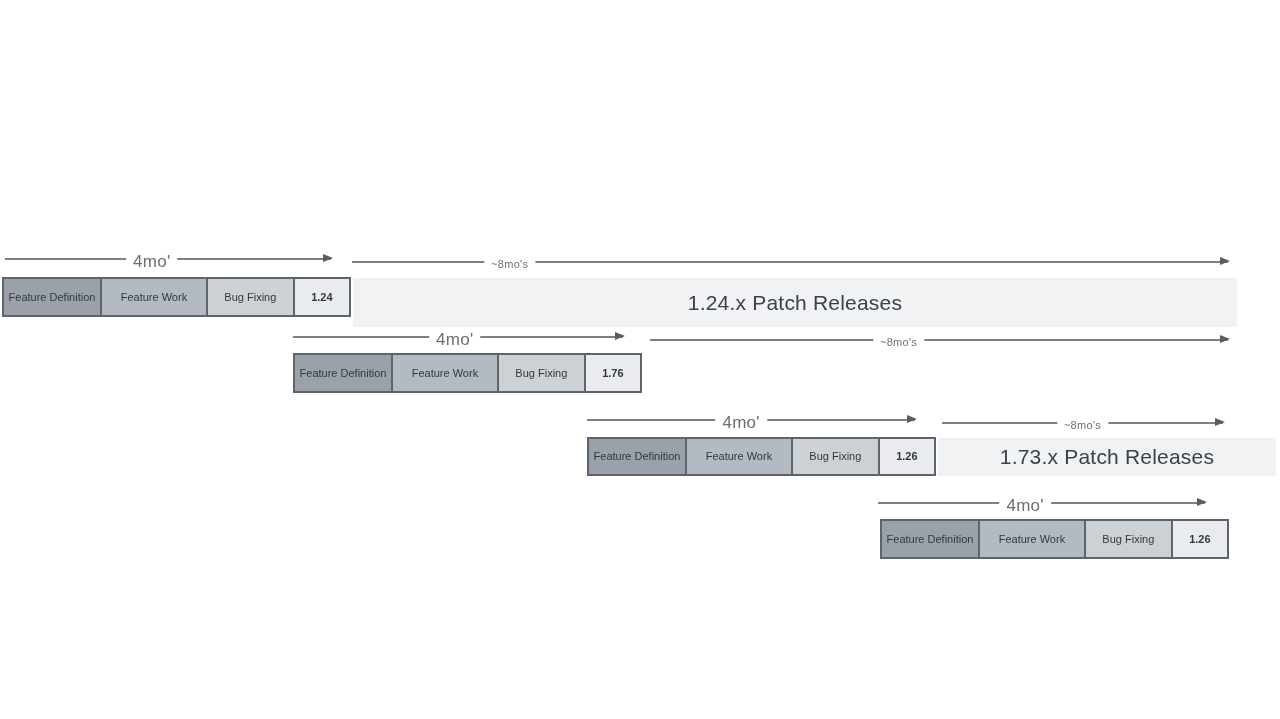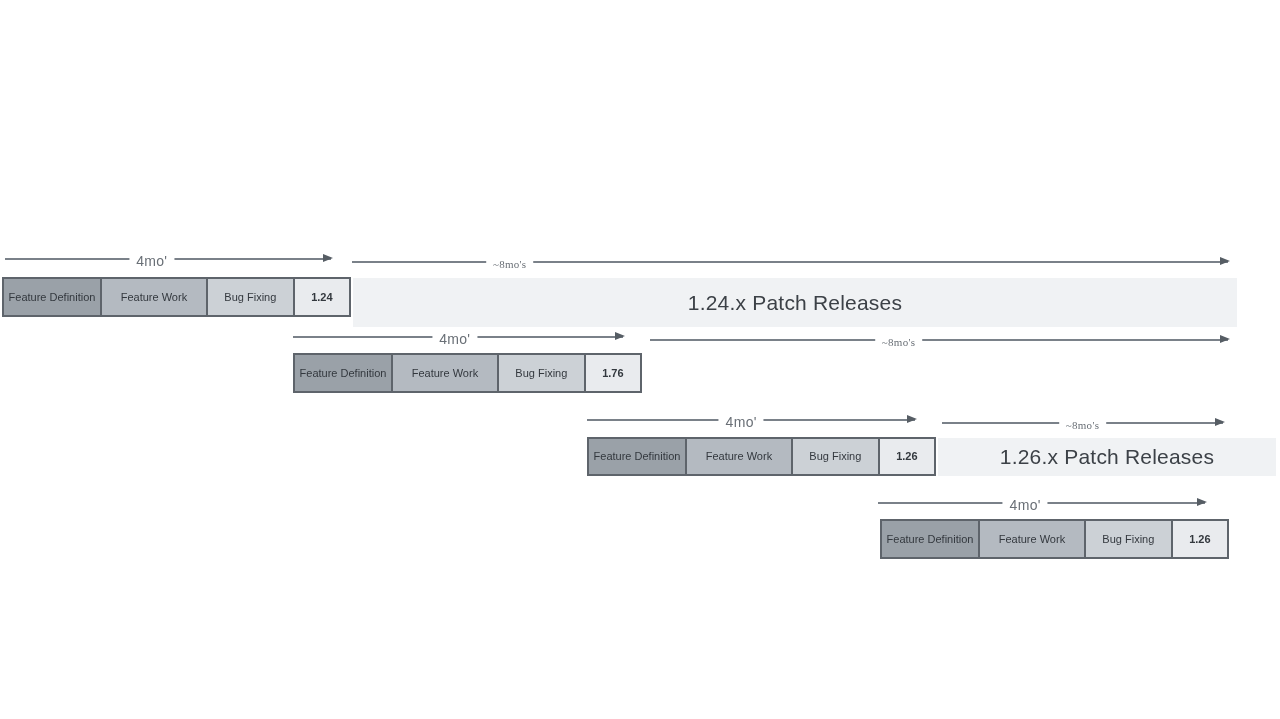--- a/index.html
+++ b/index.html
@@ -11,23 +11,23 @@
   
   .arrow { position:absolute; height:0; border-top:2px solid var(--c-arrow, #7a8189); }
   .ahead {
     position:absolute; right:-2px; top:-6px; width:0; height:0;
     border-left:10px solid var(--c-arrow-head, #565d64);
     border-top:4.5px solid transparent; border-bottom:4.5px solid transparent;
   }
   .alabel {
     position:absolute; top:0; transform:translate(-50%,-42%);
     background:#ffffff; padding:0 7px; white-space:nowrap;
-    color:var(--c-text-duration, #696f76); font-size:14px; letter-spacing:.3px;
+    color:var(--c-text-duration, #696f76); font-size:17px; letter-spacing:.3px;
   }
-  .alabel.small { font-size:11px;font-family:Liberation Serif, serif; }
+  .alabel.small { font-size:11px; }
 
   
   .stages {
     position:absolute; display:flex; box-sizing:border-box; width:349px;
     border:2px solid var(--c-border, #5e646b); background:#84cc16;
   }
   .stage {
     display:flex; align-items:center; justify-content:center; text-align:center;
     box-sizing:border-box; border-right:2px solid var(--c-border, #5e646b);
     font-size:11px; line-height:13px; color:var(--c-text-dark, #33383e);
@@ -147,21 +147,21 @@
         <span>Feature Work</span>
       </div>
     <div class="stage s-bug">
         <span>Bug Fixing</span>
       </div>
     <div class="stage s-ver">
         <span>1.26</span>
       </div>
   </div>
   <div class="pbar r3-bar">
-    <span class="pbar-text">1.26.x Patch Releases</span>
+    <span class="pbar-text">1.73.x Patch Releases</span>
   </div>
 
   <div class="arrow r4-a4">
     <span class="ahead"></span>
     <span class="alabel">4mo'</span>
   </div>
   <div class="stages r4-st">
     <div class="stage s-def">
         <span>Feature Definition</span>
       </div>

